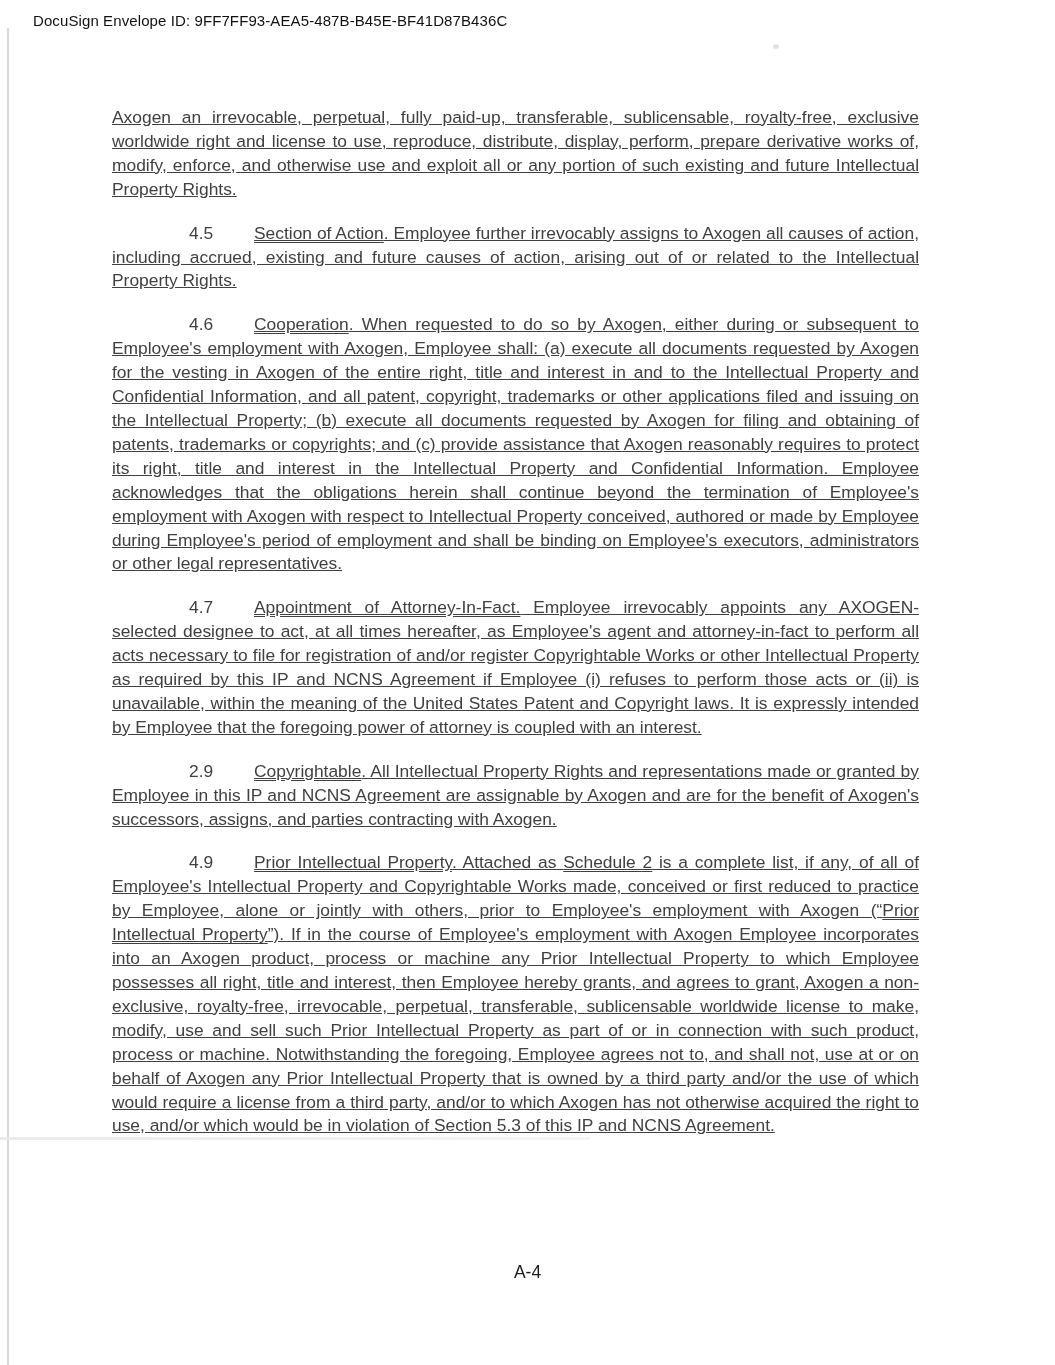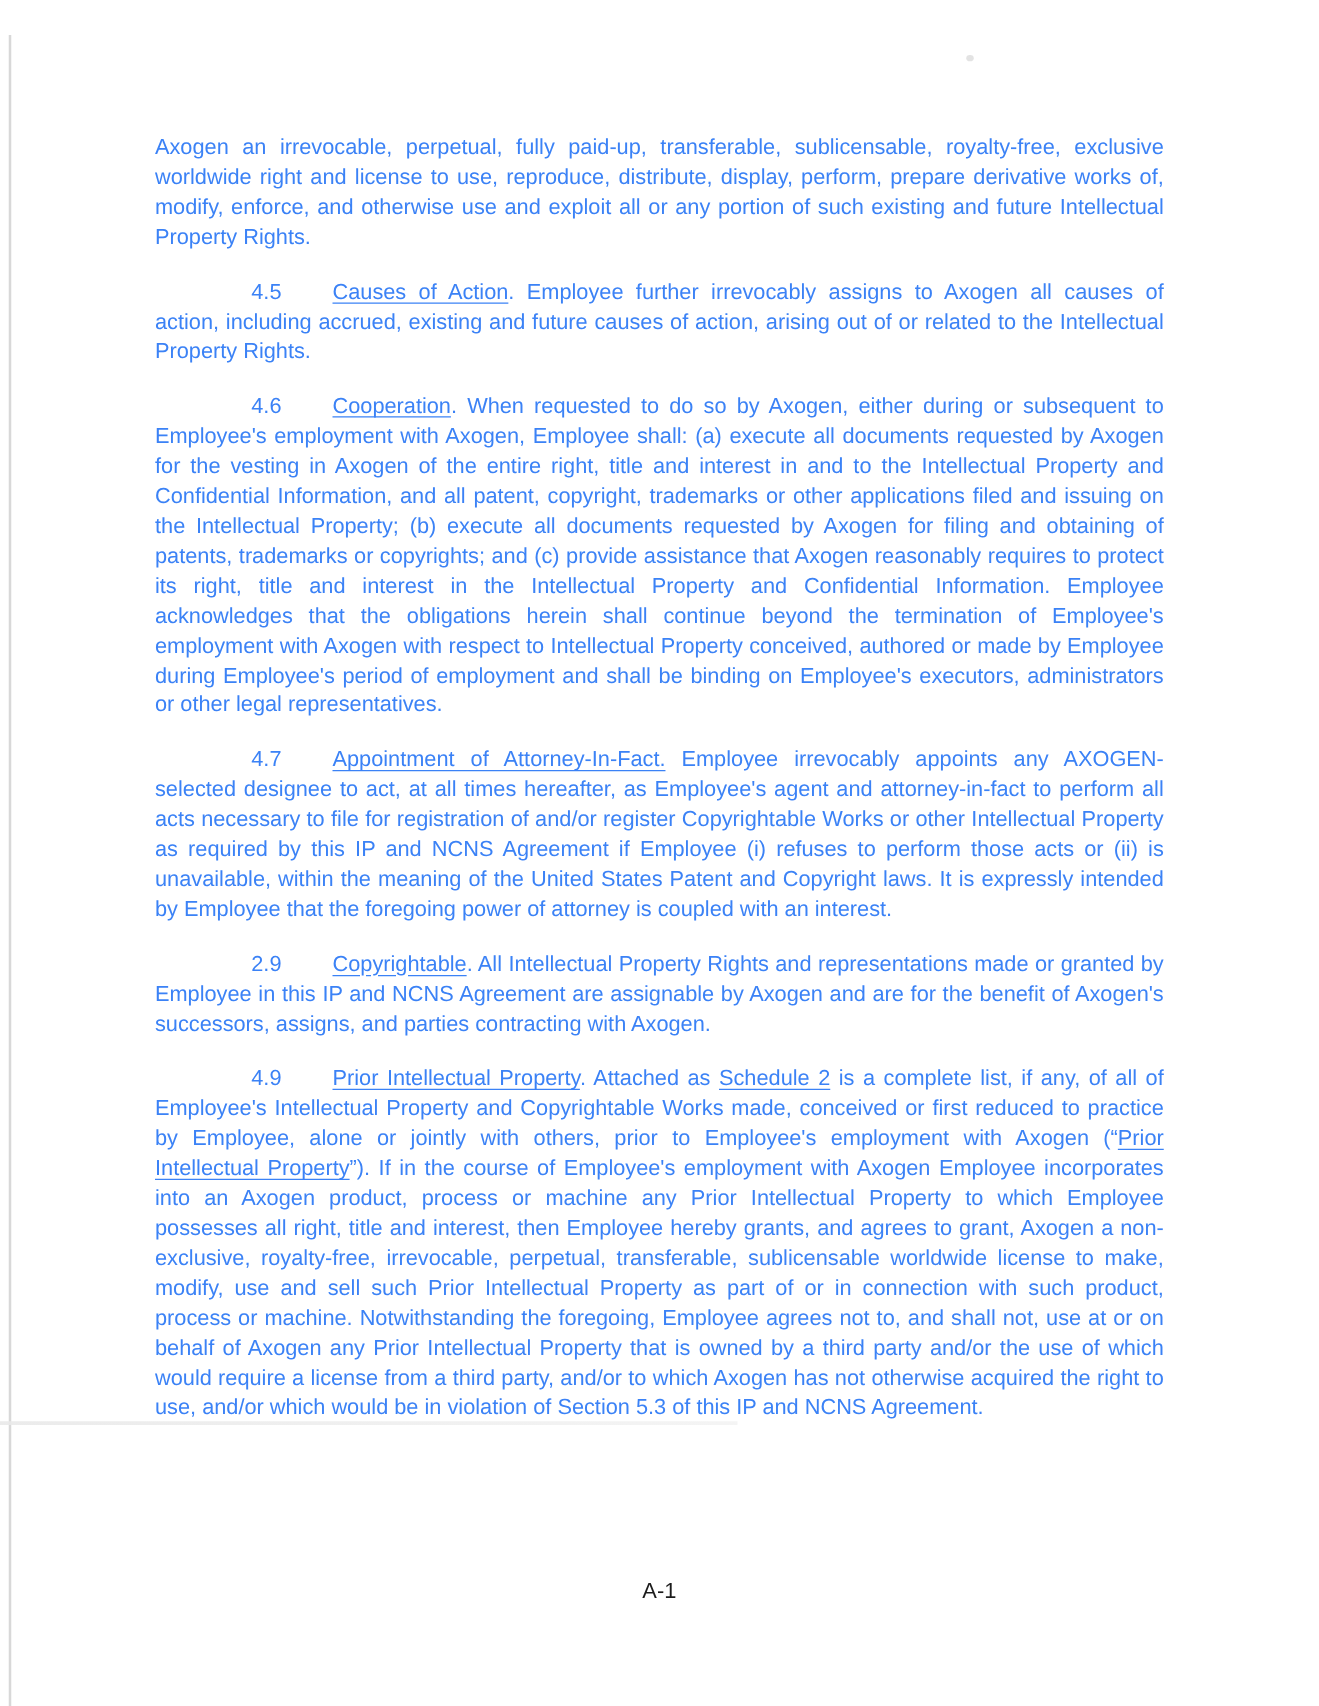--- a/index.html
+++ b/index.html
@@ -49,27 +49,28 @@
     position: absolute;
     left: 33px;
     top: 12px;
     font-size: 15px;
     letter-spacing: 0.1px;
     color: #111111;
     white-space: nowrap;
   }
   .content {
     position: absolute;
-    left: 124px;
+    left: 112px;
     top: 106px;
     width: 807px;
     font-size: 17.4px;
     line-height: 23.9px;
     text-align: justify;
-    color: #3b82f6;
+    color: #404040;
+    text-decoration: underline;
   }
   .para {
     margin: 0 0 20px 0;
   }
   .para.section {
     text-indent: 61px;
   }
   .secnum {
     display: inline-block;
     width: 65px;
@@ -92,32 +93,33 @@
 </style>
 </head>
 <body>
 
 <div class="page">
 
   <div class="scan-line-left"></div>
   <div class="scan-smudge"></div>
   <div class="scan-dot"></div>
 
+  <div class="docusign-header">DocuSign Envelope ID: 9FF7FF93-AEA5-487B-B45E-BF41D87B436C</div>
 
   <div class="content">
 
     <p class="para">Axogen an irrevocable, perpetual, fully paid-up, transferable, sublicensable, royalty-free, exclusive worldwide right and license to use, reproduce, distribute, display, perform, prepare derivative works of, modify, enforce, and otherwise use and exploit all or any portion of such existing and future Intellectual Property Rights.</p>
 
-    <p class="para section"><span class="secnum">4.5</span><span class="u">Causes of Action</span><span>. Employee further irrevocably assigns to Axogen all causes of action, including accrued, existing and future causes of action, arising out of or related to the Intellectual Property Rights.</span></p>
+    <p class="para section"><span class="secnum">4.5</span><span class="u">Section of Action</span><span>. Employee further irrevocably assigns to Axogen all causes of action, including accrued, existing and future causes of action, arising out of or related to the Intellectual Property Rights.</span></p>
 
     <p class="para section"><span class="secnum">4.6</span><span class="u">Cooperation</span><span>. When requested to do so by Axogen, either during or subsequent to Employee's employment with Axogen, Employee shall: (a) execute all documents requested by Axogen for the vesting in Axogen of the entire right, title and interest in and to the Intellectual Property and Confidential Information, and all patent, copyright, trademarks or other applications filed and issuing on the Intellectual Property; (b) execute all documents requested by Axogen for filing and obtaining of patents, trademarks or copyrights; and (c) provide assistance that Axogen reasonably requires to protect its right, title and interest in the Intellectual Property and Confidential Information. Employee acknowledges that the obligations herein shall continue beyond the termination of Employee's employment with Axogen with respect to Intellectual Property conceived, authored or made by Employee during Employee's period of employment and shall be binding on Employee's executors, administrators or other legal representatives.</span></p>
 
     <p class="para section"><span class="secnum">4.7</span><span class="u">Appointment of Attorney-In-Fact.</span><span> Employee irrevocably appoints any AXOGEN-selected designee to act, at all times hereafter, as Employee's agent and attorney-in-fact to perform all acts necessary to file for registration of and/or register Copyrightable Works or other Intellectual Property as required by this IP and NCNS Agreement if Employee (i) refuses to perform those acts or (ii) is unavailable, within the meaning of the United States Patent and Copyright laws. It is expressly intended by Employee that the foregoing power of attorney is coupled with an interest.</span></p>
 
     <p class="para section"><span class="secnum">2.9</span><span class="u">Copyrightable</span><span>. All Intellectual Property Rights and representations made or granted by Employee in this IP and NCNS Agreement are assignable by Axogen and are for the benefit of Axogen's successors, assigns, and parties contracting with Axogen.</span></p>
 
     <p class="para section"><span class="secnum">4.9</span><span class="u">Prior Intellectual Property</span><span>. Attached as <span class="u">Schedule 2</span> is a complete list, if any, of all of Employee's Intellectual Property and Copyrightable Works made, conceived or first reduced to practice by Employee, alone or jointly with others, prior to Employee's employment with Axogen (“<span class="u">Prior Intellectual Property</span>”). If in the course of Employee's employment with Axogen Employee incorporates into an Axogen product, process or machine any Prior Intellectual Property to which Employee possesses all right, title and interest, then Employee hereby grants, and agrees to grant, Axogen a non-exclusive, royalty-free, irrevocable, perpetual, transferable, sublicensable worldwide license to make, modify, use and sell such Prior Intellectual Property as part of or in connection with such product, process or machine. Notwithstanding the foregoing, Employee agrees not to, and shall not, use at or on behalf of Axogen any Prior Intellectual Property that is owned by a third party and/or the use of which would require a license from a third party, and/or to which Axogen has not otherwise acquired the right to use, and/or which would be in violation of Section 5.3 of this IP and NCNS Agreement.</span></p>
 
   </div>
 
-  <div class="footer-page-number">A-1</div>
+  <div class="footer-page-number">A-4</div>
 
 </div>
 
 </body></html>

